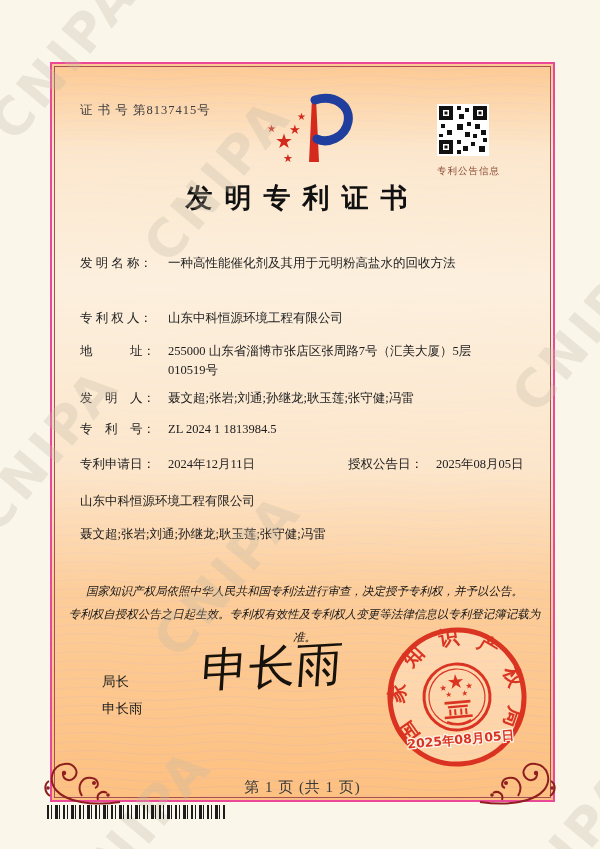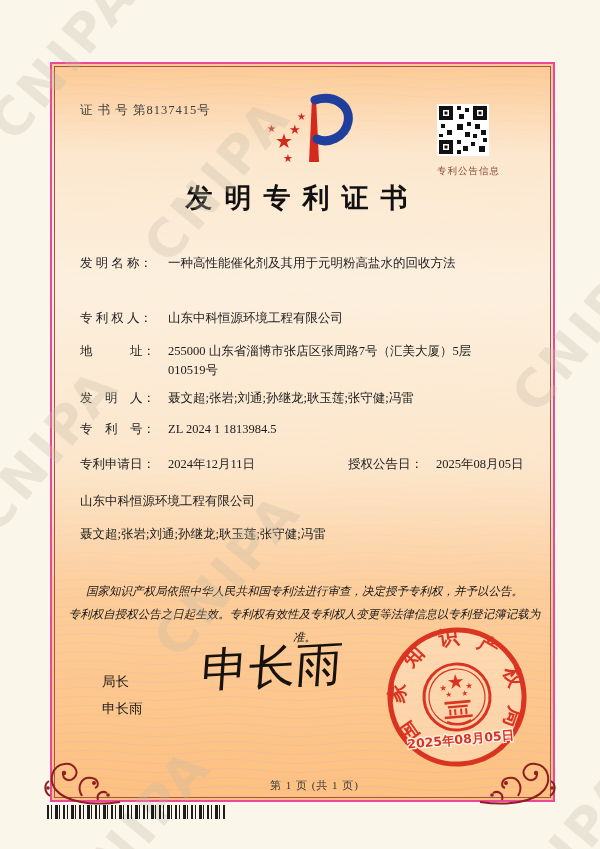--- a/index.html
+++ b/index.html
@@ -55,22 +55,22 @@
     font-family:"DejaVu Sans","Liberation Sans",sans-serif;margin-left:12px;}
   .signature{
     position:absolute;left:120px;top:572px;width:200px;text-align:center;
     font-size:47px;color:#17120c;transform:rotate(-3deg) skewX(-7deg);
     font-family:"DejaVu Serif",serif;
   }
   
   .seal{position:absolute;left:330px;top:558px;opacity:0.93;}
   
   .page-no{
-    position:absolute;left:12px;top:714px;width:100%;text-align:center;
-    font-size:11px;color:#3a3a3a;letter-spacing:1px;
+    position:absolute;left:0;top:714px;width:100%;text-align:center;
+    font-size:15px;color:#3a3a3a;letter-spacing:1px;
   }
   
   .flourish{position:absolute;z-index:4;pointer-events:none;}
   .fl-left{left:36px;top:752px;}
   .fl-right{left:478px;top:752px;transform:scaleX(-1);}
   .barcode{
     position:absolute;left:47px;top:805px;width:180px;height:14px;z-index:4;
     background:repeating-linear-gradient(90deg,
       #1c1c1c 0 2px,transparent 2px 4px,
       #1c1c1c 4px 5px,transparent 5px 8px,

